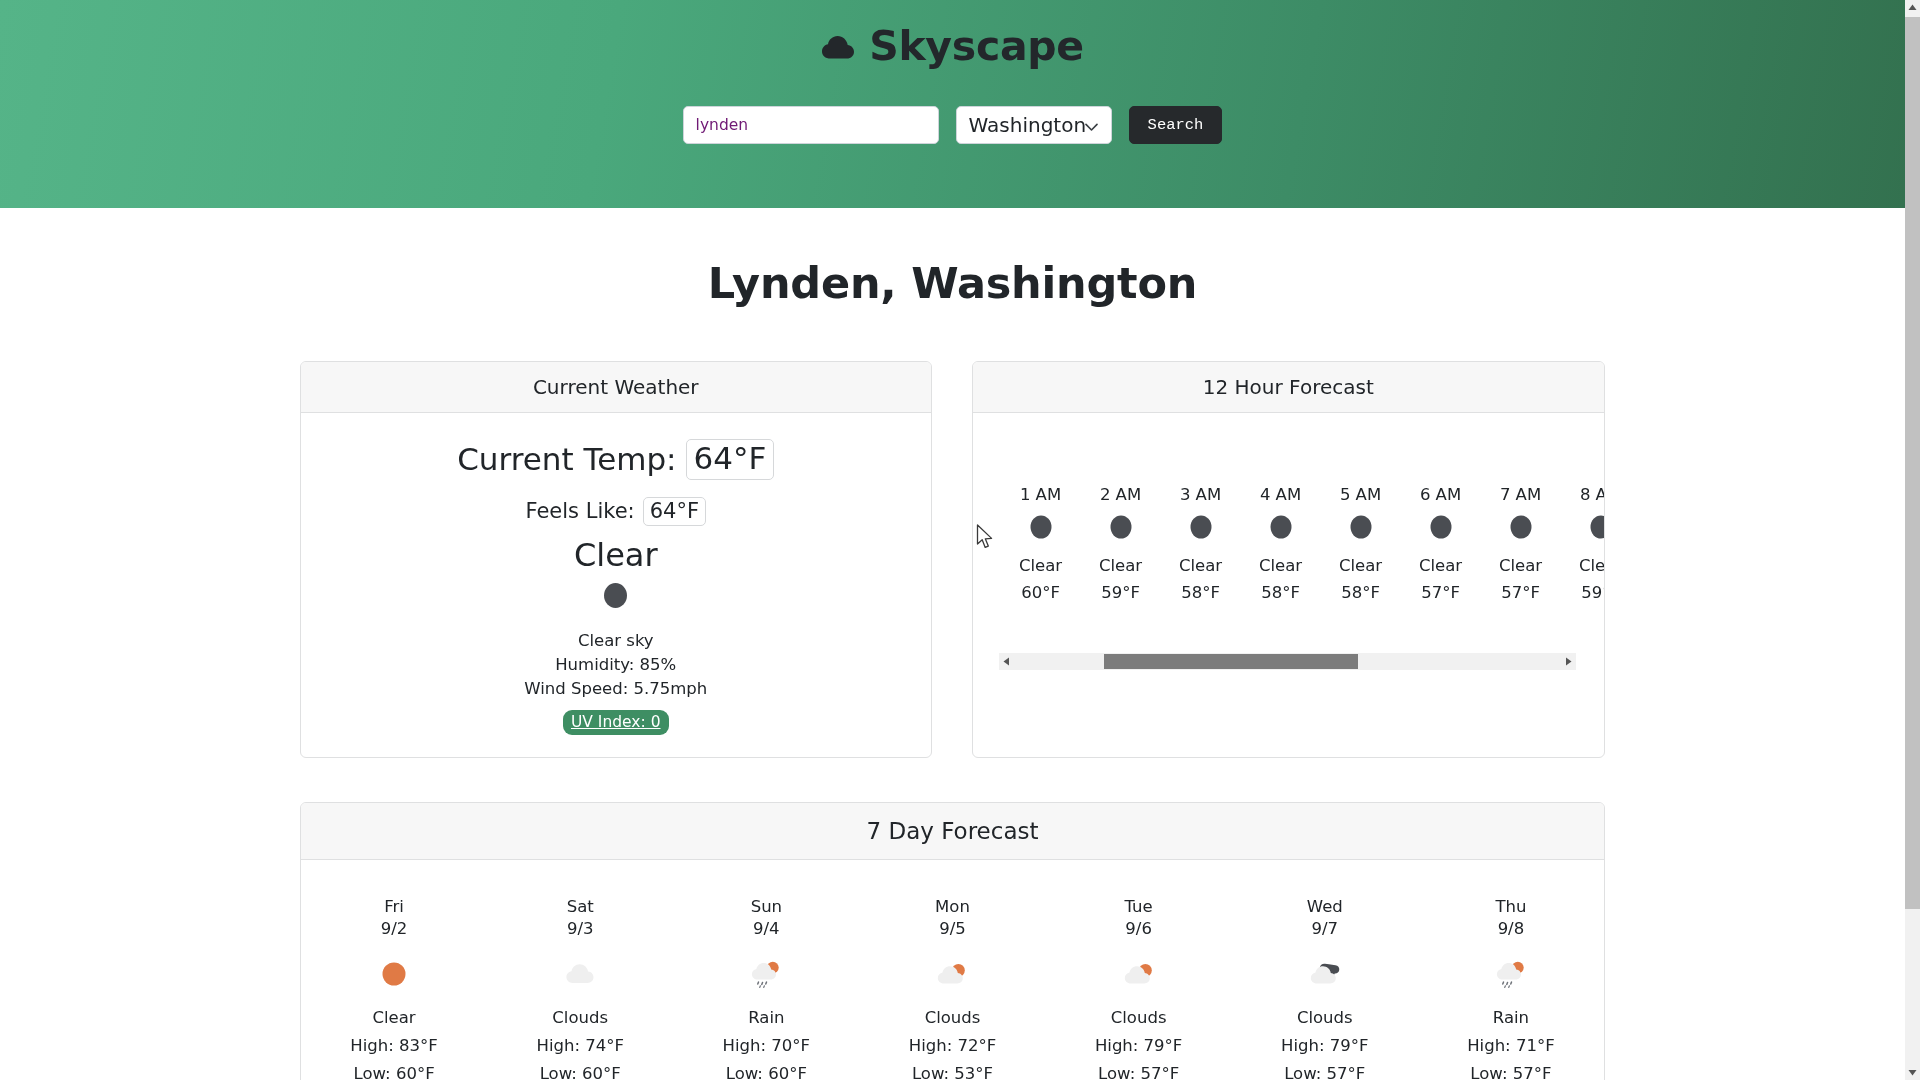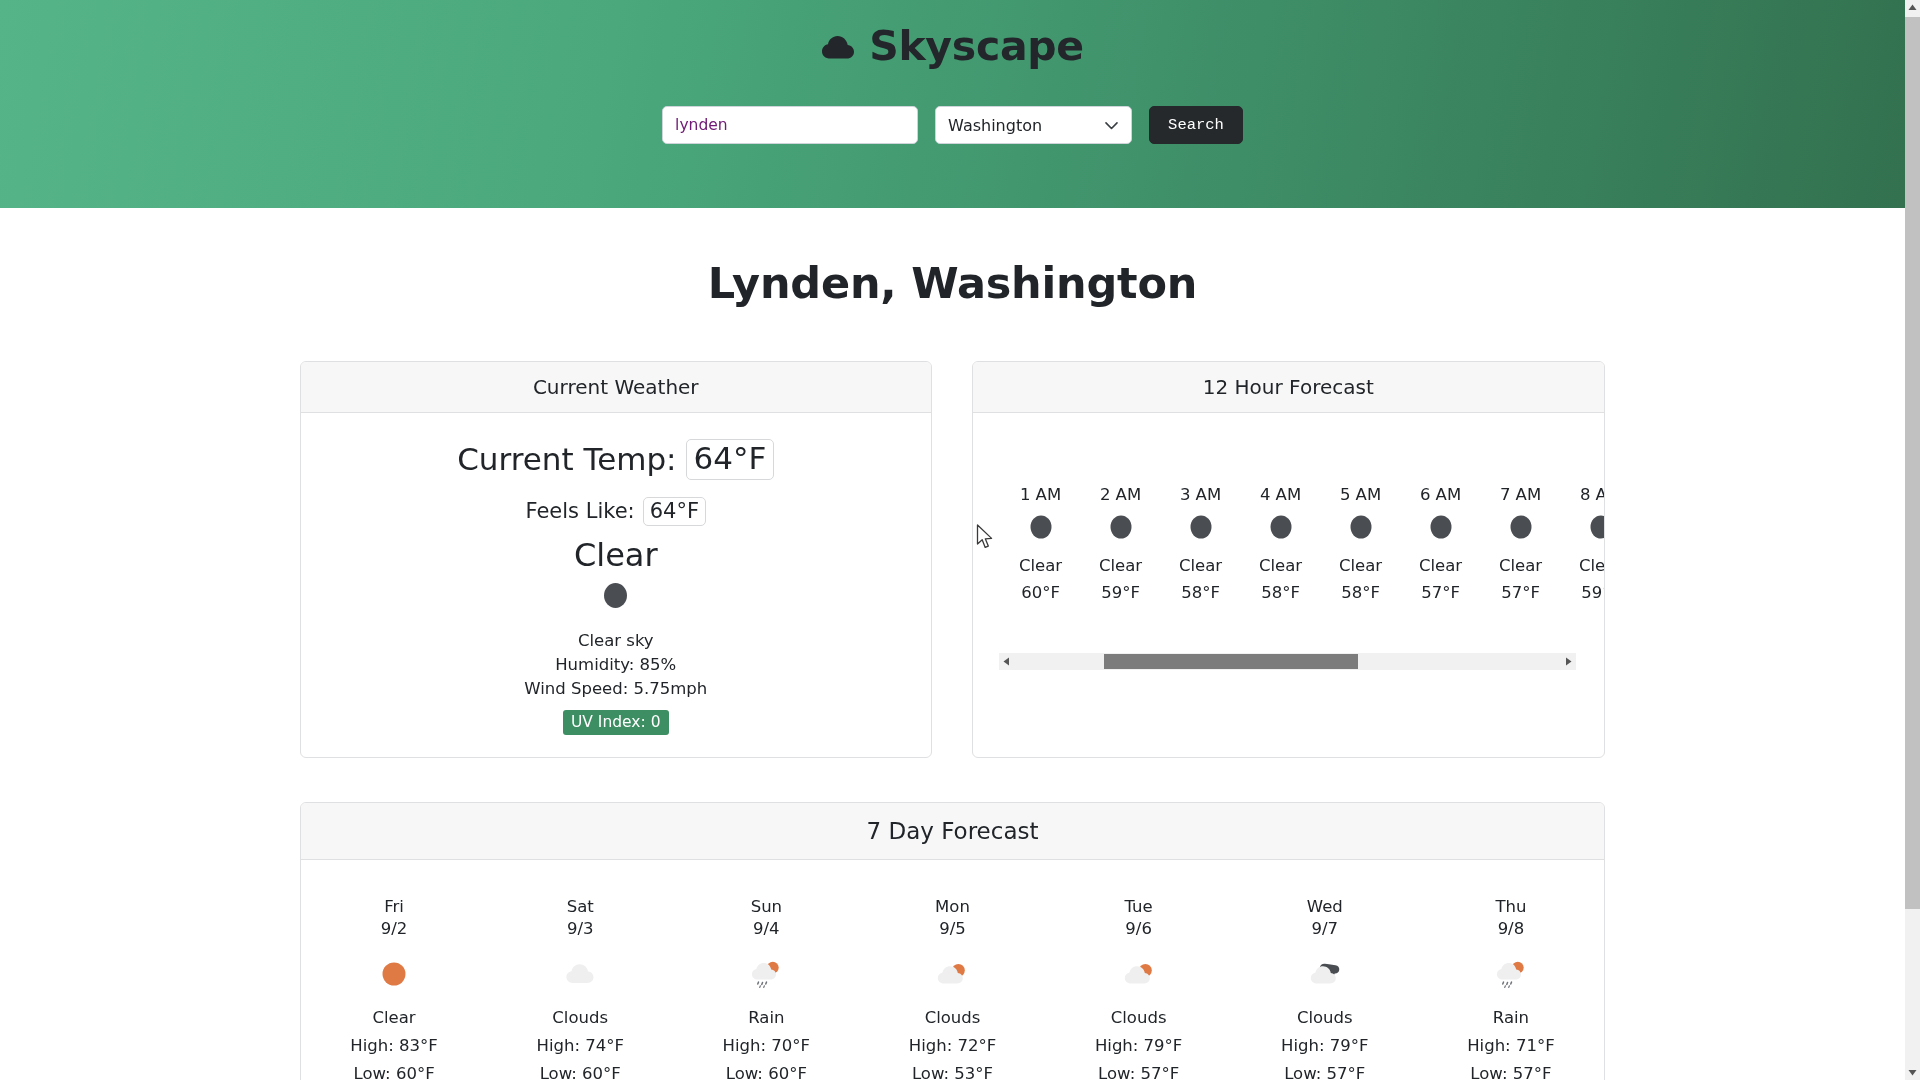--- a/index.html
+++ b/index.html
@@ -41,24 +41,24 @@
   }
   .city-input {
     width: 256px; height: 38px;
     border: 1px solid #ced4da; border-radius: 5px;
     background: #ffffff; color: #701a75;
     font-size: 15.5px; font-family: inherit;
     padding: 0 12px;
     outline: none;
   }
   .state-select {
-    width: 197px; height: 38px;
+    width: 156px; height: 38px;
     border: 1px solid #ced4da; border-radius: 5px;
     background: #ffffff; color: #212529;
-    font-size: 16px; font-family: inherit;
+    font-size: 20px; font-family: inherit;
     padding: 0 12px;
     position: relative;
     display: flex; align-items: center;
     cursor: pointer;
   }
   .state-select .chev {
     position: absolute; right: 13px; top: 50%;
     transform: translateY(-50%);
     pointer-events: none;
   }
@@ -138,23 +138,24 @@
     margin-top: 10px;
   }
   .cond-icon { margin-top: 7px; }
   .cond-desc { font-size: 16.5px; color: #212529; margin-top: 17px; }
   .cond-meta { font-size: 16.5px; color: #212529; margin-top: 5px; }
   .uv-badge {
     margin-top: 12px;
     background: #3e8e63;
     color: #ffffff;
     font-size: 15.5px;
-    border-radius: 3px;
+    border-radius: 9px;
     padding: 3px 8px 4px;
     display: inline-block;
+    text-decoration: underline;
   }
 
   
   .card-hourly { width: 640px; }
   .card-hourly .card-body {
     padding: 0 0 0 0;
     height: 286px;
     position: relative;
   }
   .hourly-viewport {

